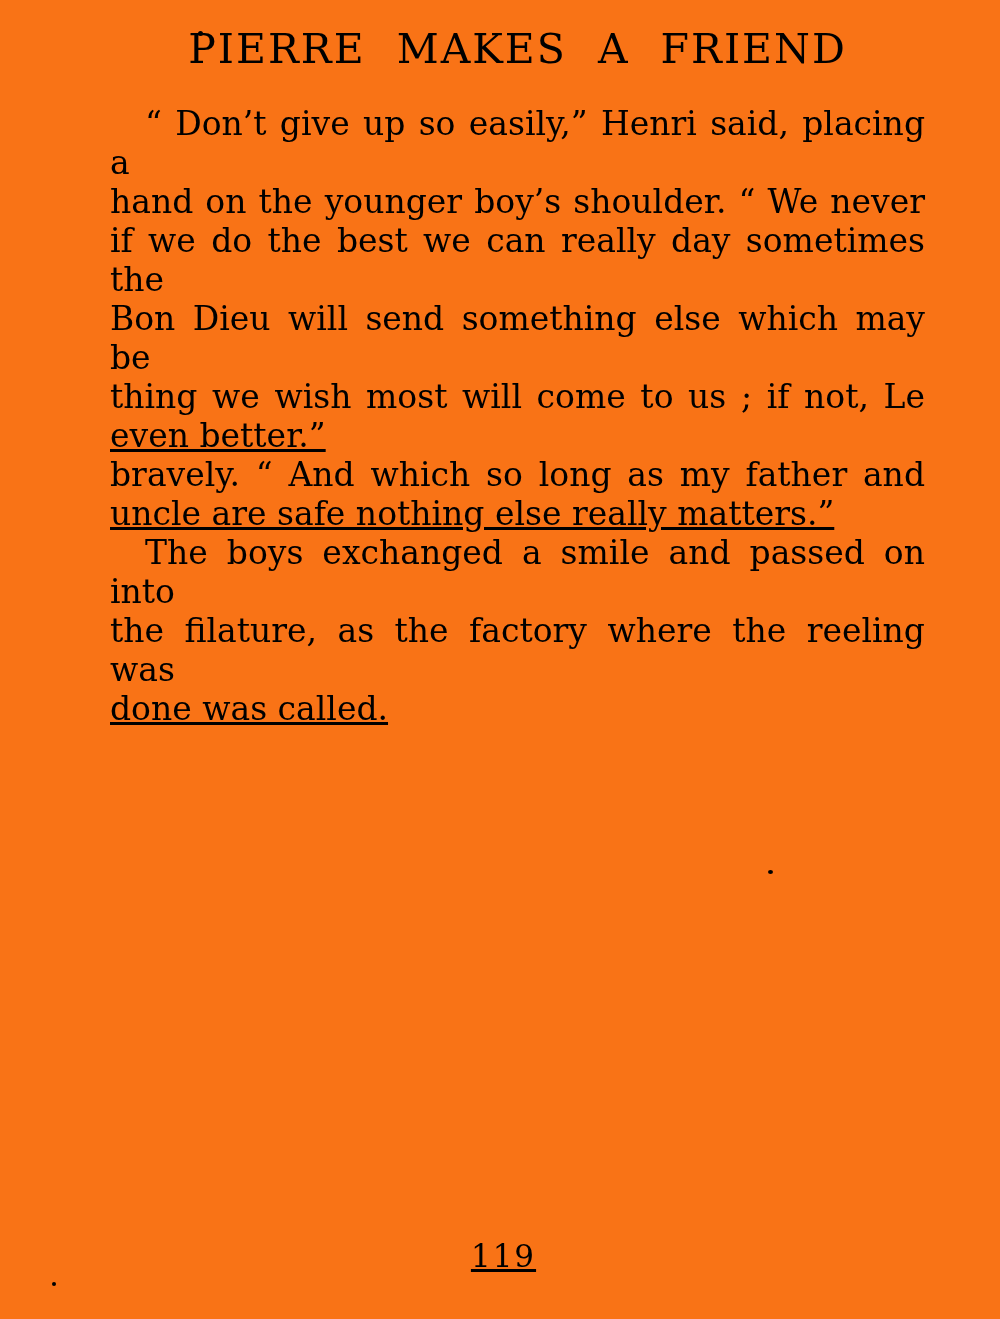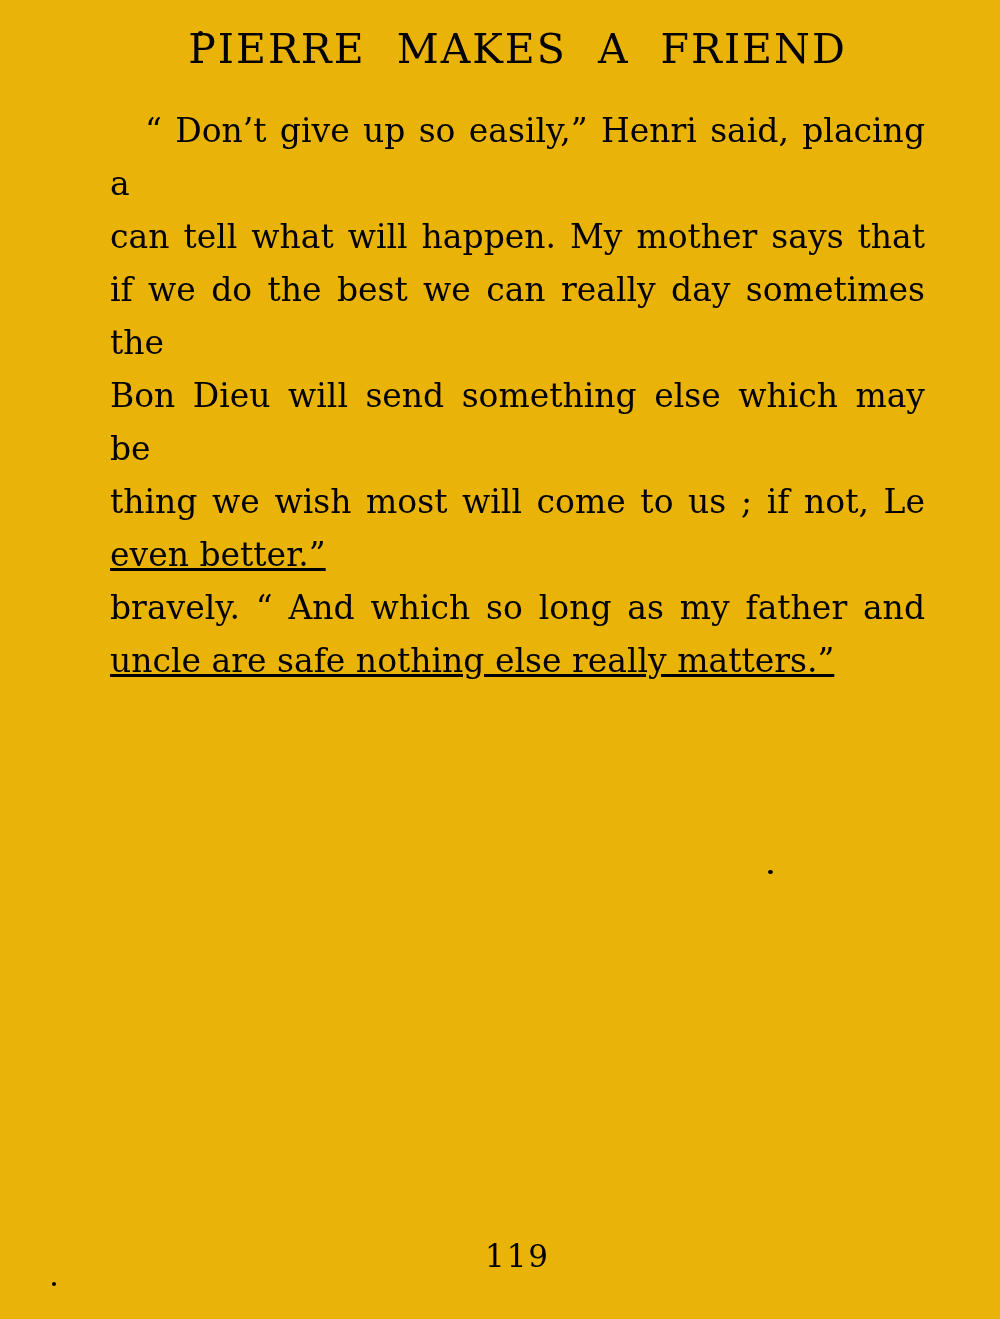--- a/index.html
+++ b/index.html
@@ -4,21 +4,21 @@
 <style>
   html, body {
     margin: 0;
     padding: 0;
     background: #ffffff;
   }
   .page {
     position: relative;
     width: 1000px;
     height: 1319px;
-    background: #eab308;
+    background: #f97316;
     color: #000000;
     font-family: "DejaVu Serif", "Liberation Serif", serif;
     overflow: hidden;
   }
   .head {
     margin-left: 110px;
     width: 815px;
     padding-top: 24px;
     text-align: center;
   }
@@ -28,41 +28,42 @@
     font-weight: normal;
     letter-spacing: 2px;
     word-spacing: 16px;
     margin: 0;
   }
   .textblock {
     margin-left: 110px;
     width: 815px;
     margin-top: 30px;
     font-size: 33px;
-    line-height: 53px;
+    line-height: 39px;
   }
   .line {
     text-align: justify;
     text-align-last: justify;
   }
   .line.last {
     text-align-last: left;
     text-decoration: underline;
   }
   .line.indent {
     text-indent: 35px;
   }
   .folio {
     position: absolute;
-    left: 110px;
+    left: 96px;
     width: 815px;
     top: 1238px;
     text-align: center;
     font-size: 31px;
     letter-spacing: 2px;
+    text-decoration: underline;
   }
   .speck {
     position: absolute;
     background: #000000;
     border-radius: 50%;
   }
   .speck.s1 { left: 198px; top: 31px;  width: 5px; height: 5px; }
   .speck.s2 { left: 768px; top: 870px; width: 5px; height: 4px; }
   .speck.s3 { left: 52px;  top: 1282px; width: 4px; height: 4px; }
 </style>
@@ -76,30 +77,35 @@
   <span class="speck s3"></span>
 
   <div class="head">
     <h1 class="title">PIERRE MAKES A FRIEND</h1>
   </div>
 
   <div class="textblock">
 
     <div>
       <div class="line indent">“ Don’t give up so easily,” Henri said, placing a</div>
-      <div class="line">can tell what will happen.  My mother says that</div>
+      <div class="line">hand on the younger boy’s shoulder.  “ We never</div>
       <div class="line">if we do the best we can really day sometimes the</div>
       <div class="line">Bon Dieu will send something else which may be</div>
       <div class="line">thing we wish most will come to us ; if not, Le</div>
       <div class="line last">even better.”</div>
     </div>
 
     <div>
       <div class="line">bravely.  “ And which so long as my father and</div>
       <div class="line last">uncle are safe nothing else really matters.”</div>
     </div>
 
+    <div>
+      <div class="line indent">The boys exchanged a smile and passed on into</div>
+      <div class="line">the filature, as the factory where the reeling was</div>
+      <div class="line last">done was called.</div>
+    </div>
 
   </div>
 
   <div class="folio">119</div>
 
 </div>
 
 </body></html>

